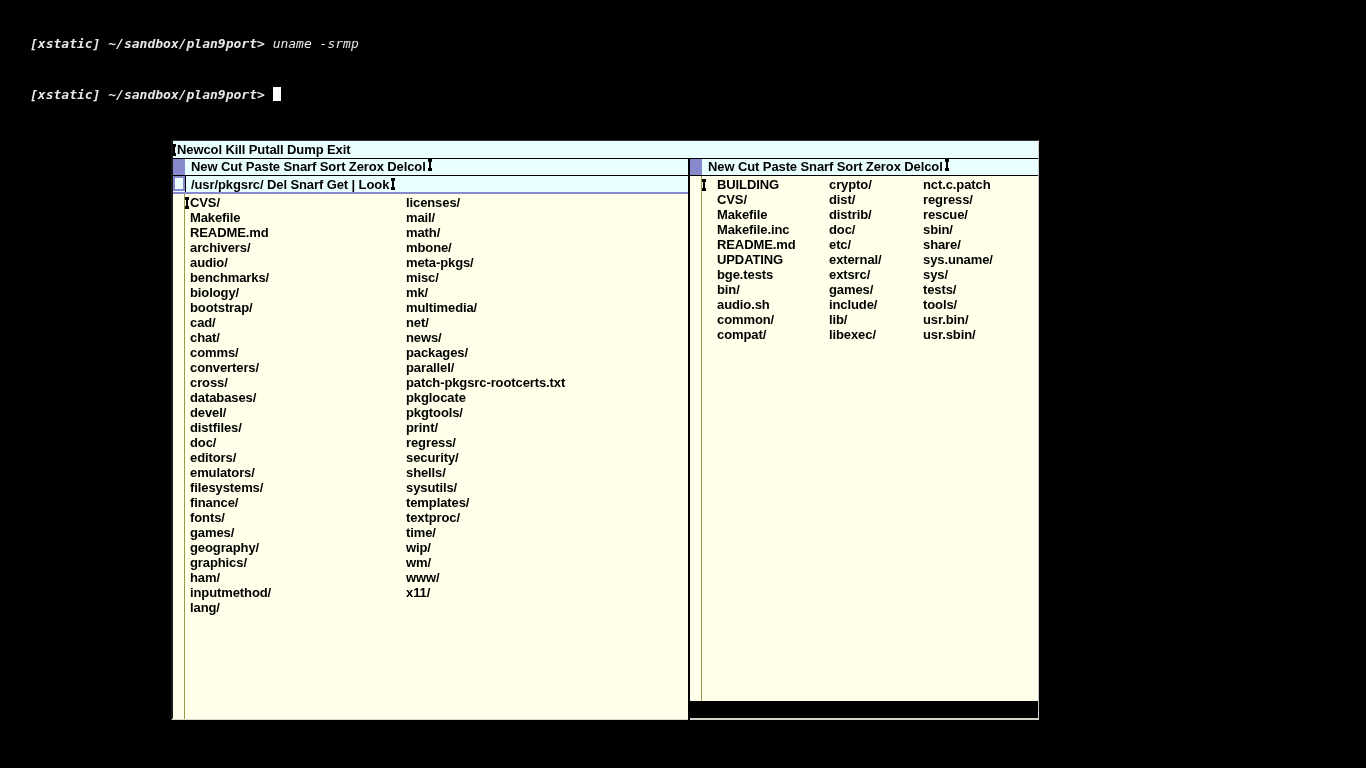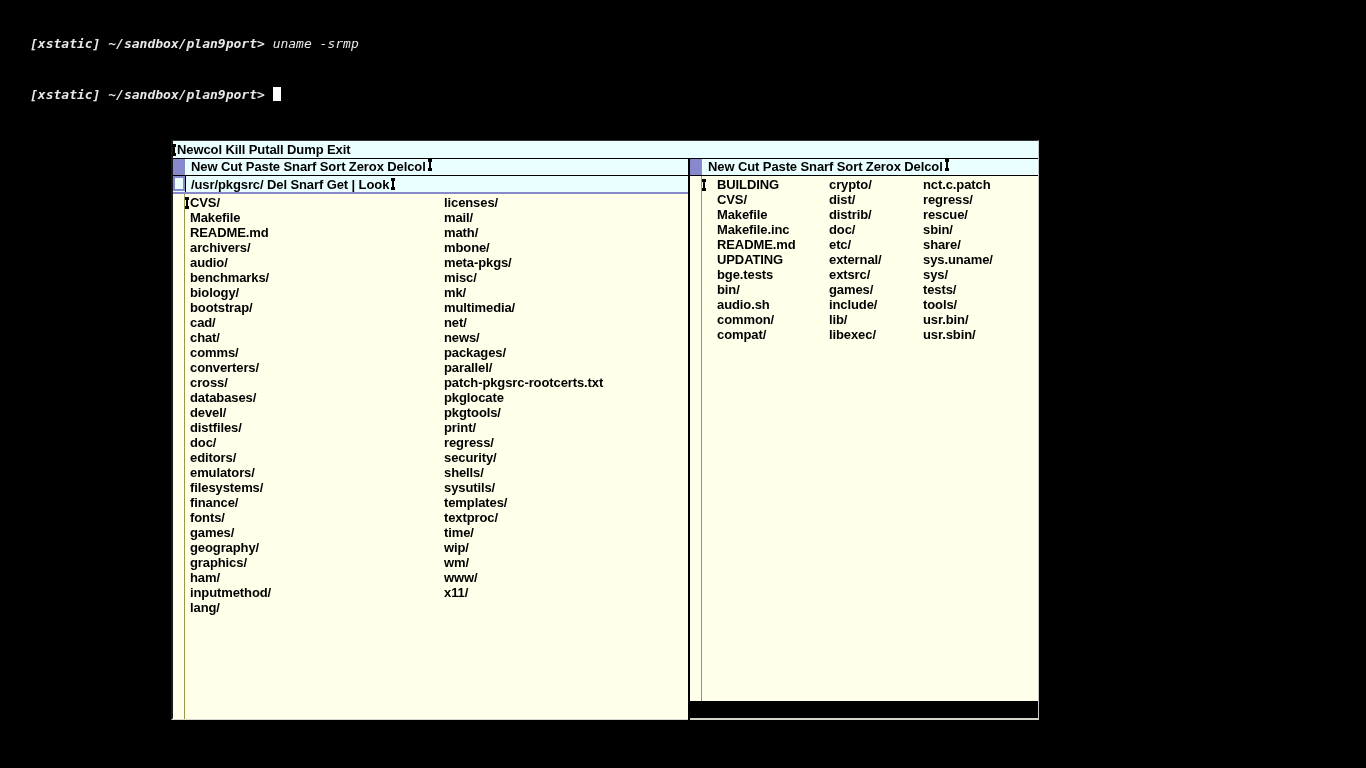--- a/index.html
+++ b/index.html
@@ -53,21 +53,21 @@
     background:var(--button);}
   .win-btn{position:absolute;left:0;top:0;width:12px;height:15px;
     border:2px solid var(--button);background:var(--tag-bg);}
   .tag-text{display:inline-block;}
 
   .wbody{position:relative;background:var(--body-bg);height:525px;overflow:hidden;}
   .scrollbar{position:absolute;left:0;top:0;bottom:0;width:12px;
     background:var(--body-bg);border-right:1px solid var(--scroll-line);}
   .filecol{position:absolute;top:1px;line-height:15px;white-space:pre;}
   .filecol div{height:15px;}
-  .pkgsrc-c1{left:17px;} .pkgsrc-c2{left:233px;margin-left:38px;}
+  .pkgsrc-c1{left:17px;} .pkgsrc-c2{left:233px;}
   .src-c1{left:27px;} .src-c2{left:123px;margin-left:16px;} .src-c3{left:233px;}
 
   
   .tick{position:relative;display:inline-block;width:2px;height:12px;
     background:#000;flex:none;}
   .tick::before,.tick::after{content:"";position:absolute;left:-1px;width:4px;height:3px;background:#000;}
   .tick::before{top:0;} .tick::after{bottom:0;}
   .tick.lead{margin-right:2px;}
   .tick.trail{margin-left:3px;}
   .body-tick{position:absolute;left:13px;top:3px;}

